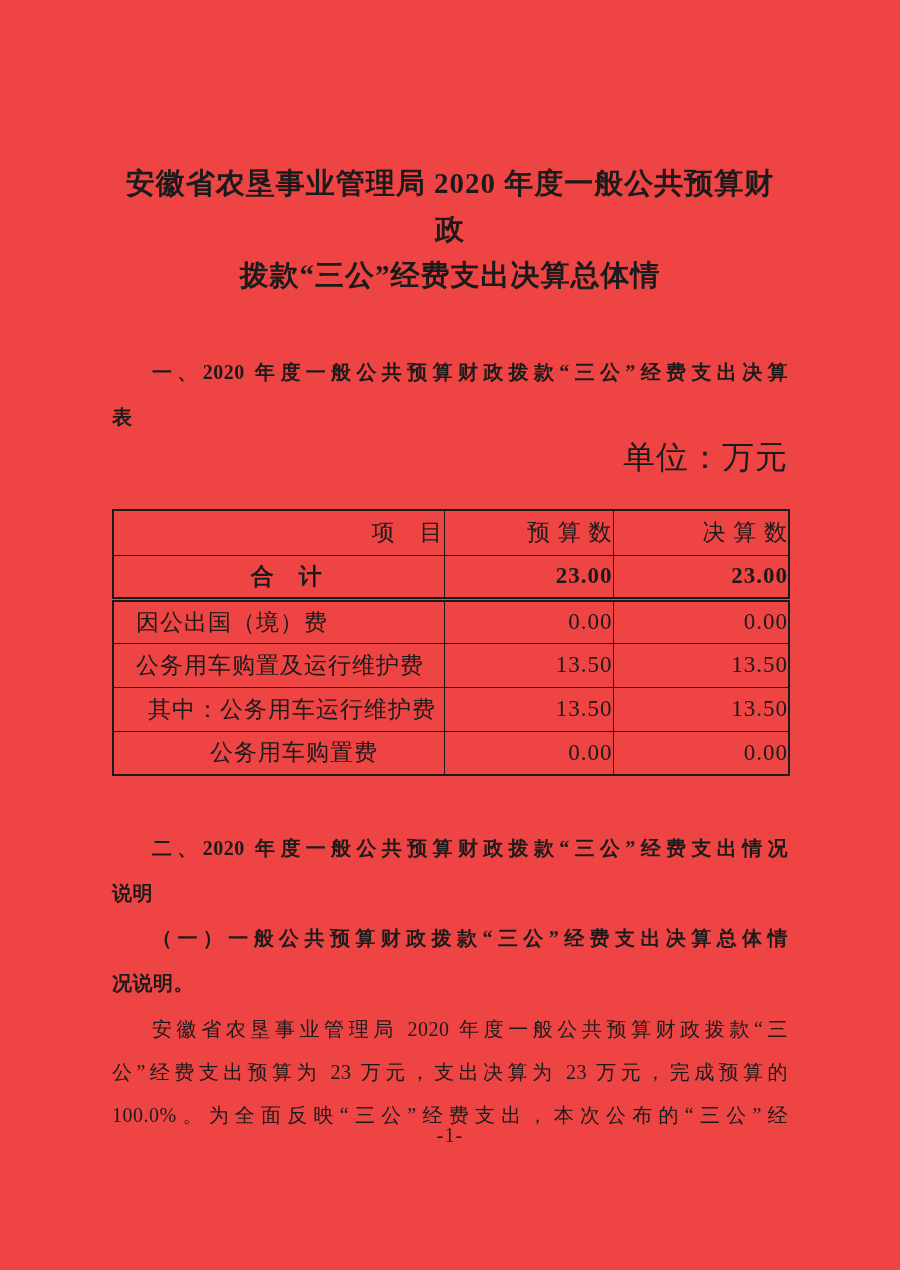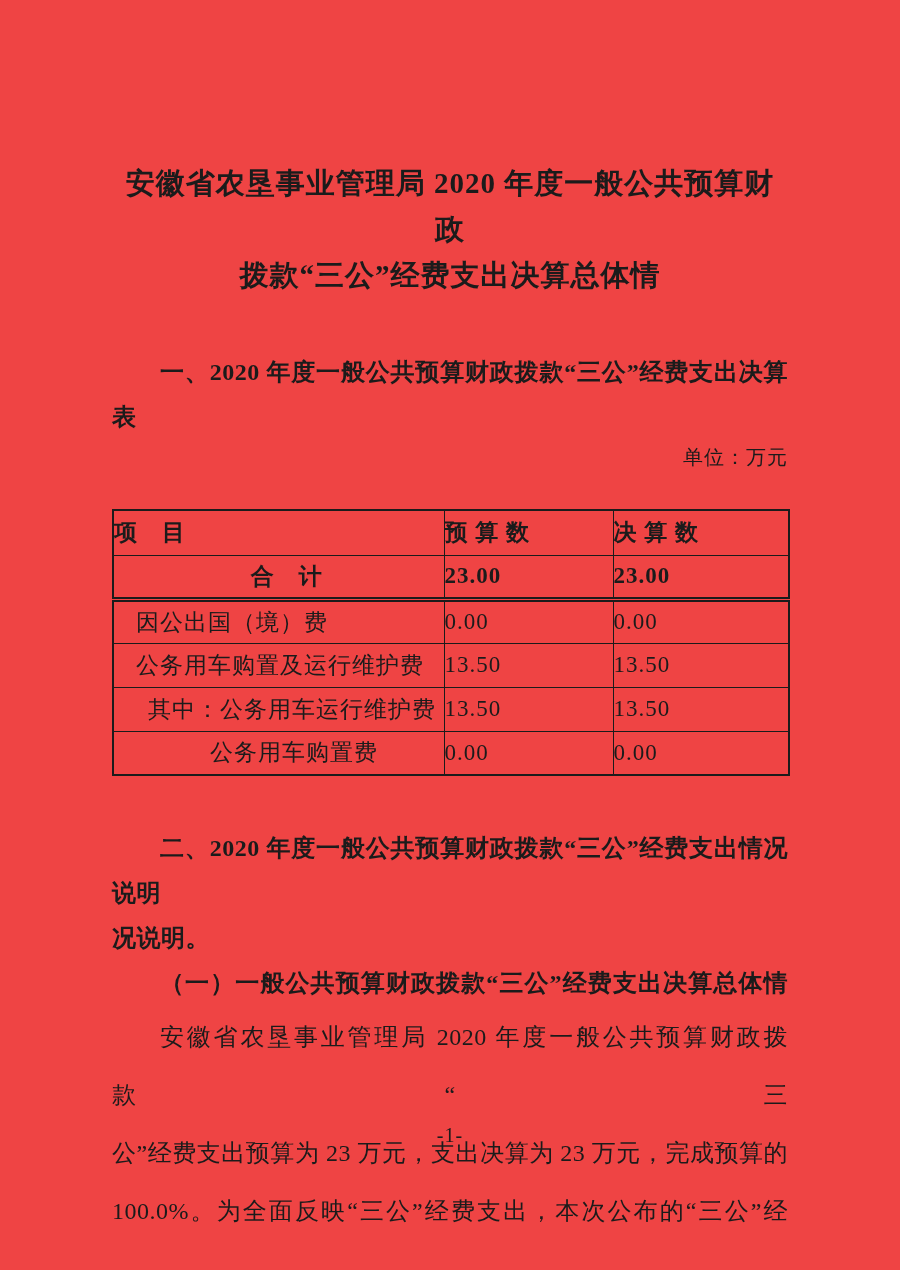--- a/index.html
+++ b/index.html
@@ -23,32 +23,32 @@
   
   .doc-title {
     padding-top: 160px;
     font-size: 29px;
     font-weight: bold;
     letter-spacing: 1px;
     text-align: center;
   }
   .doc-title .tline { line-height: 46px; }
   
-  .heading, .para { font-size: 24px; }
+  .heading, .para { font-size: 20px; }
   .heading { font-weight: bold; }
   .heading .line, .para .line { line-height: 45px; letter-spacing: 0.5px; }
-  .para .line { line-height: 58px; }
+  .para .line { line-height: 43px; }
   .line.first { text-indent: 2em; }
   .line.just { text-align: justify; text-align-last: justify; }
   .h-sec1 { margin-top: 52px; }
   .h-sec2 { margin-top: 50px; }
   .para { margin-top: 2px; font-weight: normal; }
   
   .unit {
-    font-size: 20px;
+    font-size: 32px;
     line-height: 32px;
     text-align: right;
     margin-top: 1px;
     letter-spacing: 1px;
   }
   
   table.sg {
     border-collapse: collapse;
     width: 676px;
     margin-top: 36px;
@@ -56,25 +56,25 @@
     border: 2px solid #1b1b1b;
   }
   table.sg th, table.sg td {
     border: 1.5px solid #1b1b1b;
     height: 44px;
     font-size: 23px;
     letter-spacing: 1px;
     vertical-align: middle;
   }
   table.sg th {
-    font-weight: bold;
-    text-align: left;
+    font-weight: normal;
+    text-align: right;
     height: 45px;
   }
-  td.c-num { text-align: left; }
+  td.c-num { text-align: right; }
   td.c-item { text-align: left; padding-left: 22px; }
   tr.r-total td { font-weight: bold; border-bottom: 5px double #1b1b1b; }
   tr.r-total td.c-item { text-align: center; padding-left: 16px; }
   tr.r-sub td.c-item { padding-left: 34px; }
   tr.r-sub2 td.c-item { padding-left: 96px; }
   
   .pagenum {
     position: absolute;
     left: 0;
     width: 100%;
@@ -143,22 +143,22 @@
           </tr>
         </tbody>
     </table>
 
     <div class="heading h-sec2">
         <div class="line first just">二、2020 年度一般公共预算财政拨款“三公”经费支出情况</div>
         <div class="line">说明</div>
       </div>
 
     <div class="heading">
+        <div class="line first just">（一）一般公共预算财政拨款“三公”经费支出决算总体情</div>
         <div class="line">况说明。</div>
-        <div class="line first just">（一）一般公共预算财政拨款“三公”经费支出决算总体情</div>
       </div>
 
     <div class="para">
         <div class="line first just">安徽省农垦事业管理局 2020 年度一般公共预算财政拨款“三</div>
         <div class="line just">公”经费支出预算为 23 万元，支出决算为 23 万元，完成预算的</div>
         <div class="line just">100.0%。为全面反映“三公”经费支出，本次公布的“三公”经</div>
       </div>
 
   </div>
 

